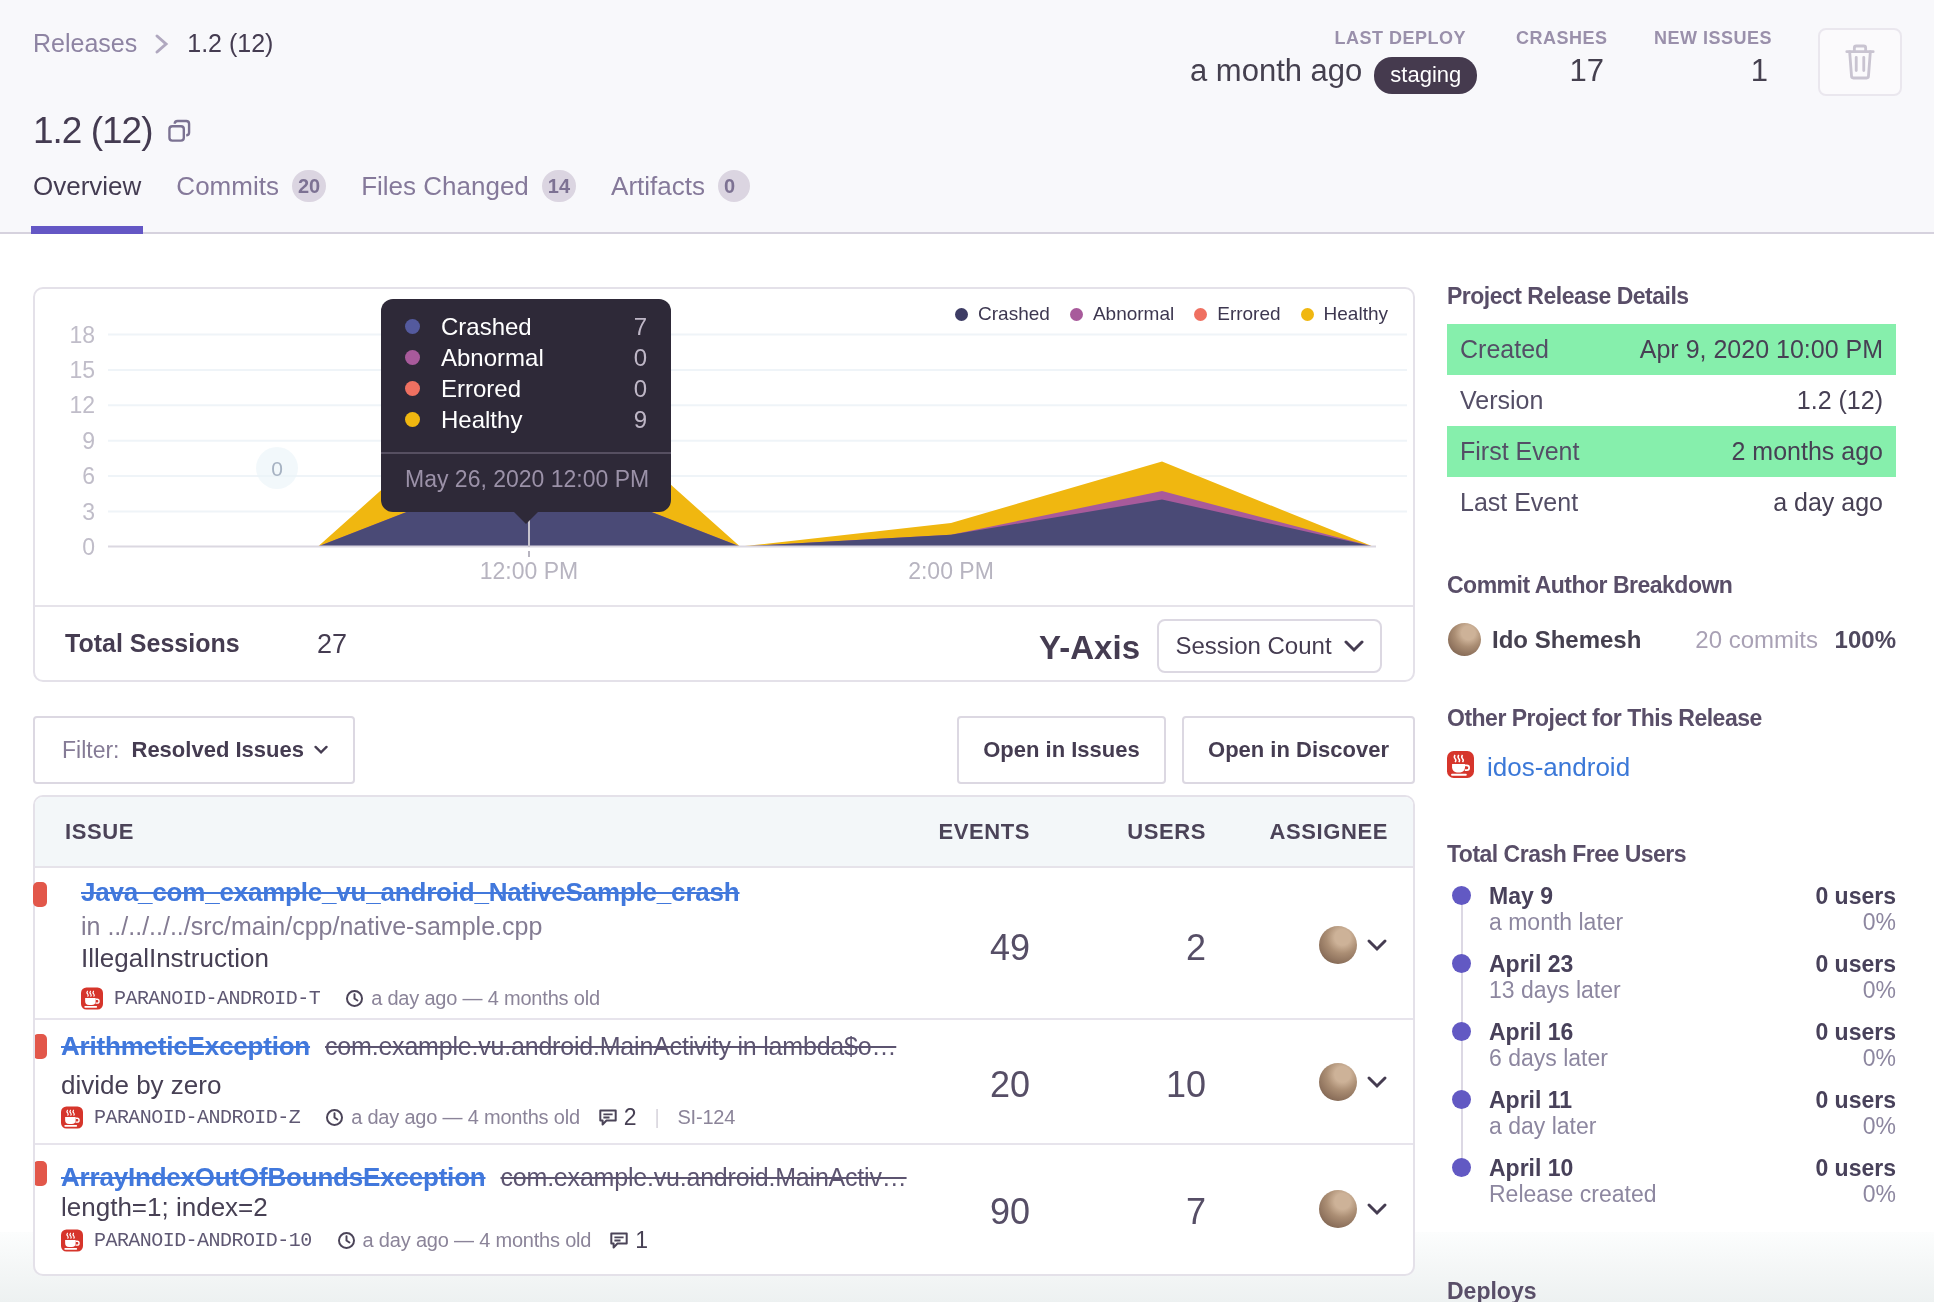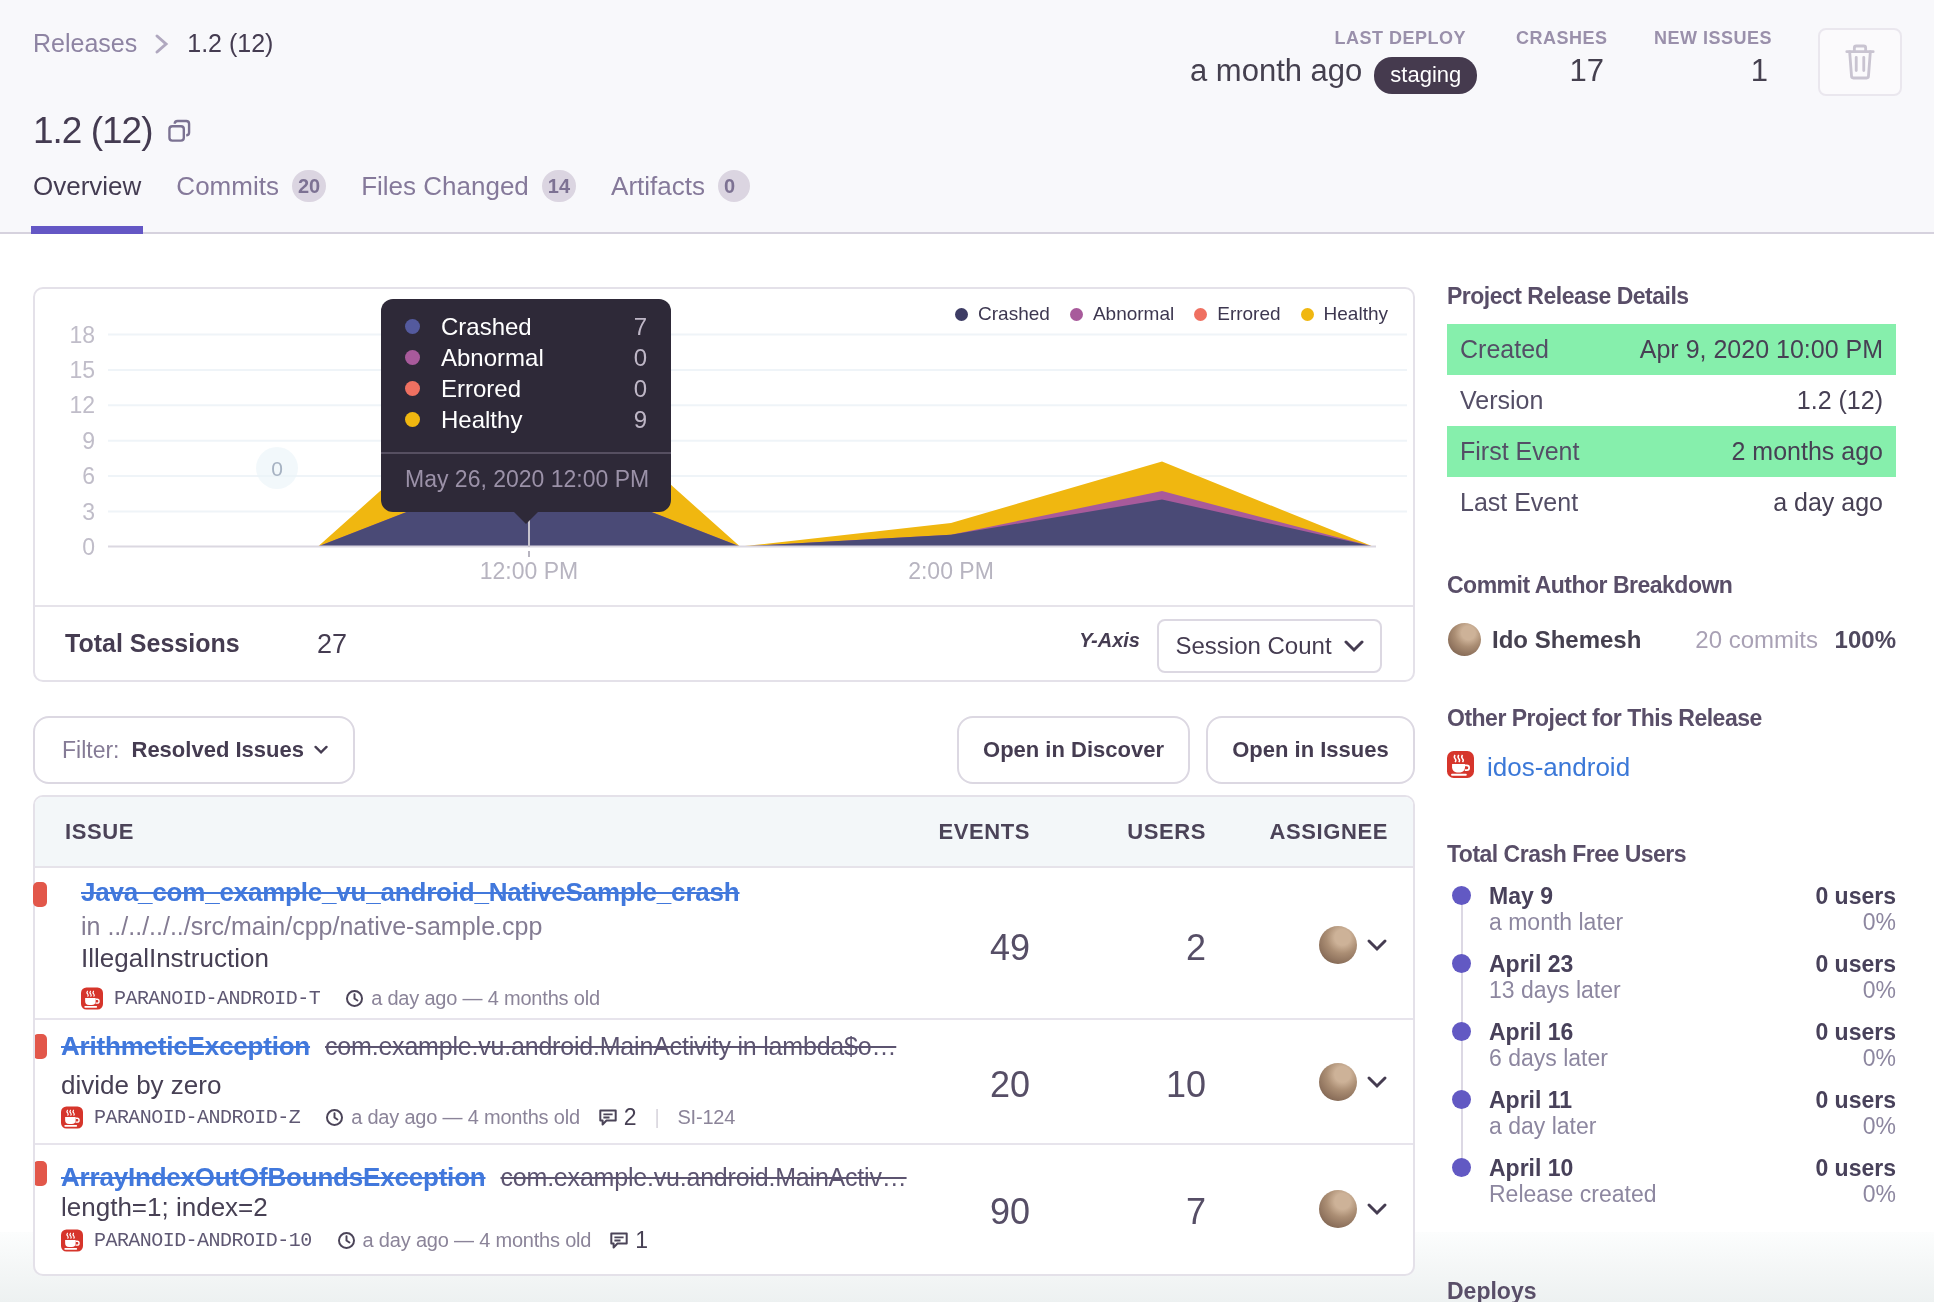--- a/index.html
+++ b/index.html
@@ -58,28 +58,28 @@
 .tooltip .v { margin-left:auto; color:#beb6c6; }
 .tooltip .sep { height:2px; background:#564f61; margin:17px -24px 0; }
 .tooltip .date { color:#9b91a8; margin-top:12px; font-size:23px; white-space:nowrap; }
 .tooltip:after { content:""; position:absolute; left:50%; bottom:-12px; margin-left:-13px;
   border-left:13px solid transparent; border-right:13px solid transparent;
   border-top:13px solid #2e2938; }
 .chartfooter { position:absolute; left:0; right:0; bottom:0; height:75px;
   border-top:2px solid #e6e3ea; }
 .chartfooter .ts { position:absolute; left:30px; top:22px; font-size:25px; font-weight:bold; color:#453c51; }
 .chartfooter .tsv { position:absolute; left:282px; top:22px; font-size:27px; color:#453c51; }
-.yaxis-lbl { position:absolute; right:273px; top:22px; font-size:20px; font-weight:bold; color:#453c51;font-style:italic; }
+.yaxis-lbl { position:absolute; right:273px; top:22px; font-size:33px; font-weight:bold; color:#453c51; }
 .ybtn { position:absolute; right:31px; top:12px; width:225px; height:54px;
   border:2px solid #dcd8e2; border-radius:8px;
   display:flex; align-items:center; justify-content:center; font-size:24px; color:#453c51; white-space:nowrap; }
 .ybtn svg { margin-left:12px; }
 
 .filterrow { margin-top:34px; display:flex; height:68px; }
-.fbtn { height:68px; border:2px solid #dcd8e2; border-radius:16px; background:#fff;
+.fbtn { height:68px; border:2px solid #dcd8e2; border-radius:4px; background:#fff;
   display:flex; align-items:center; font-size:25px; color:#453c51; white-space:nowrap; }
 .filterbtn { width:322px; padding:0 25px 0 27px; }
 .filterbtn .flbl { color:#857b96; margin-right:12px; font-size:23px; }
 .filterbtn b { font-weight:bold; font-size:22px; }
 .filterbtn svg { margin-left:10px; }
 .openbtns { margin-left:auto; display:flex; }
 .openbtn { font-weight:bold; font-size:22px; justify-content:center; margin-left:16px; }
 .btn-discover { width:233px; }
 .btn-issues { width:209px; }
 
@@ -255,22 +255,22 @@
 
   <div class="filterrow">
     <div class="fbtn filterbtn">
         <span class="flbl">Filter:</span>
         <b>Resolved Issues</b>
       <svg width="18" height="12" viewBox="0 0 18 12">
           <path d="M2 2 L9 9 L16 2" fill="none" stroke="#453c51" stroke-width="3" stroke-linecap="round"></path>
         </svg>
     </div>
     <div class="openbtns">
+      <div class="fbtn openbtn btn-issues">Open in Issues</div>
       <div class="fbtn openbtn btn-discover">Open in Discover</div>
-      <div class="fbtn openbtn btn-issues">Open in Issues</div>
     </div>
   </div>
 
   <div class="table">
     <div class="thead">
       <span class="h-issue">ISSUE</span>
       <span class="h-ev">EVENTS</span>
       <span class="h-us">USERS</span>
       <span class="h-as">ASSIGNEE</span>
     </div>

